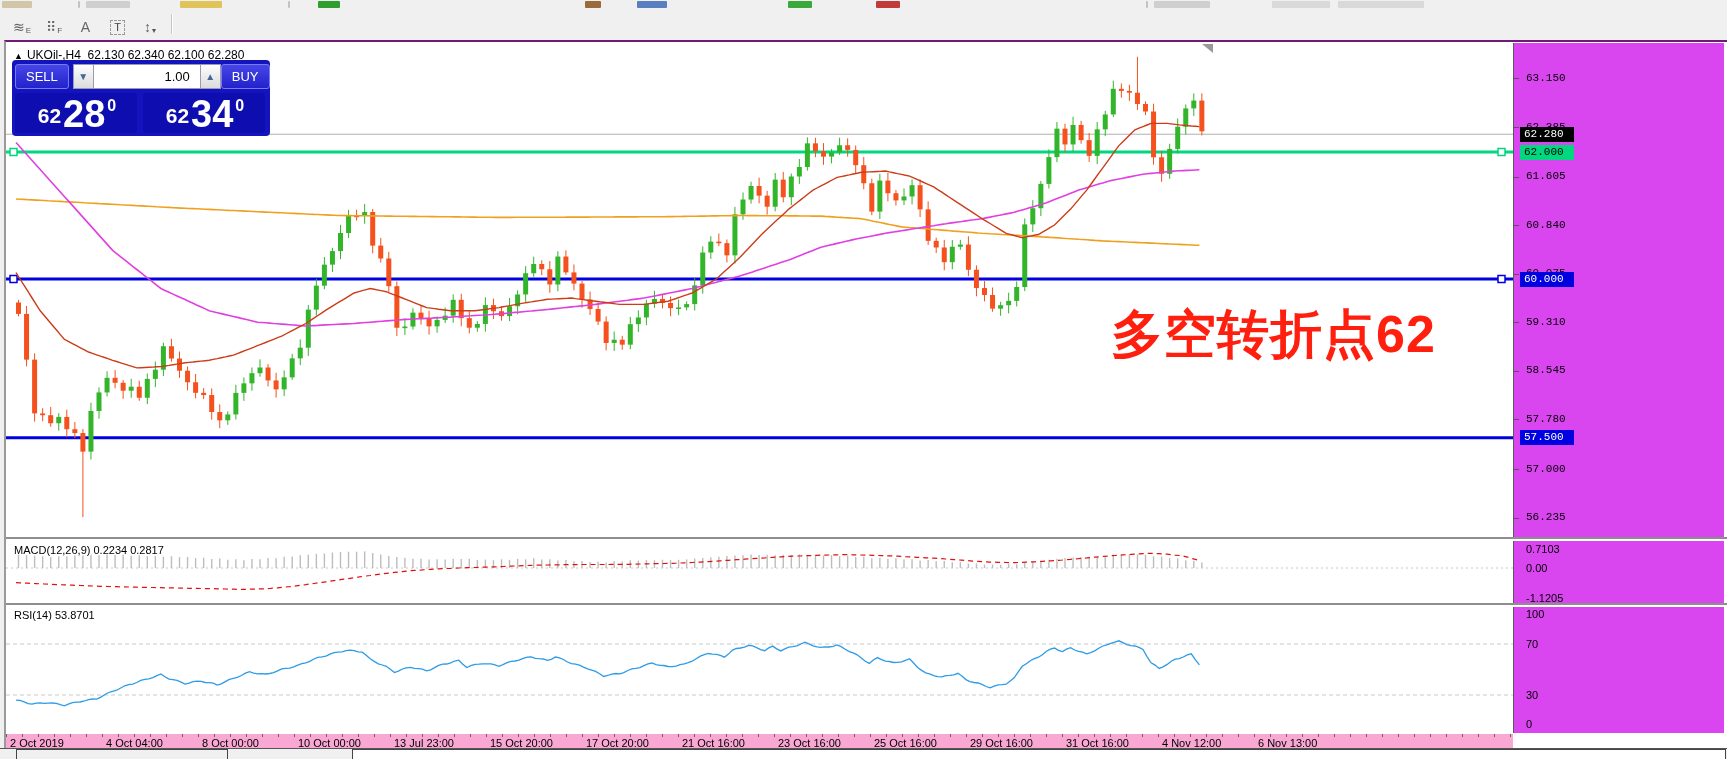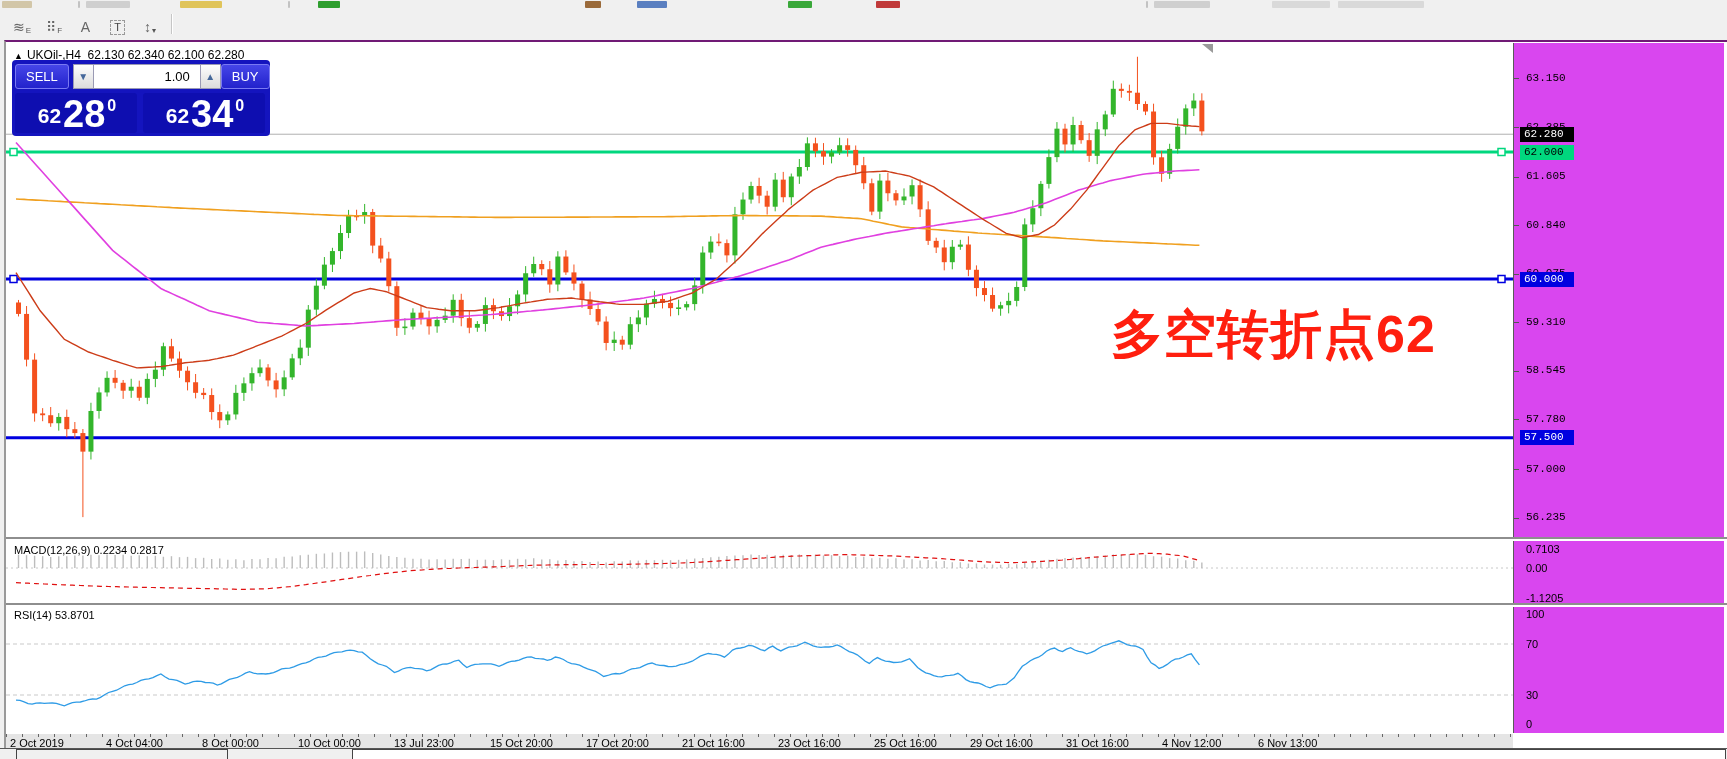--- a/index.html
+++ b/index.html
@@ -44,21 +44,21 @@
   .annot{position:absolute;left:1072px;top:258px;font-size:52px;font-weight:bold;letter-spacing:1px;white-space:nowrap;margin-left:33px;}
   
   .paxis{position:absolute;left:1508px;top:1px;width:210px;height:690px;background:#d946ef;font-family:Liberation Mono, monospace;}
   .ptick{position:absolute;left:12px;font-size:11px;color:#000;}
   .ptickdash{position:absolute;left:0;width:5px;height:1px;background:#555;}
   .pbadge{position:absolute;left:6px;height:15px;line-height:15px;font-size:11px;padding:0 4px;min-width:46px;}
   
   .indlabel{position:absolute;left:8px;font-size:11px;color:#000;}
   .iaxlab{position:absolute;font-size:11px;color:#000;}
   
-  .taxis{position:absolute;left:0px;top:692px;width:1507px;height:16px;background:#e5e5e5;}
+  .taxis{position:absolute;left:0px;top:692px;width:1507px;height:16px;background:#f9a8d4;}
   .tticks{position:absolute;left:0;top:0;width:1507px;height:3px;
           background:repeating-linear-gradient(90deg,#666 0 1px,transparent 1px 16px);}
   .tlab{position:absolute;top:3px;font-size:11px;color:#000;white-space:nowrap;}
   
   .bstrip{position:absolute;left:0;top:748px;width:1727px;height:11px;background:#f0f0f0;border-top:1px solid #555;}
   .btab{position:absolute;top:0;height:11px;border:1px solid #444;border-bottom:none;box-sizing:border-box;}
 </style>
 </head>
 <body>
 

